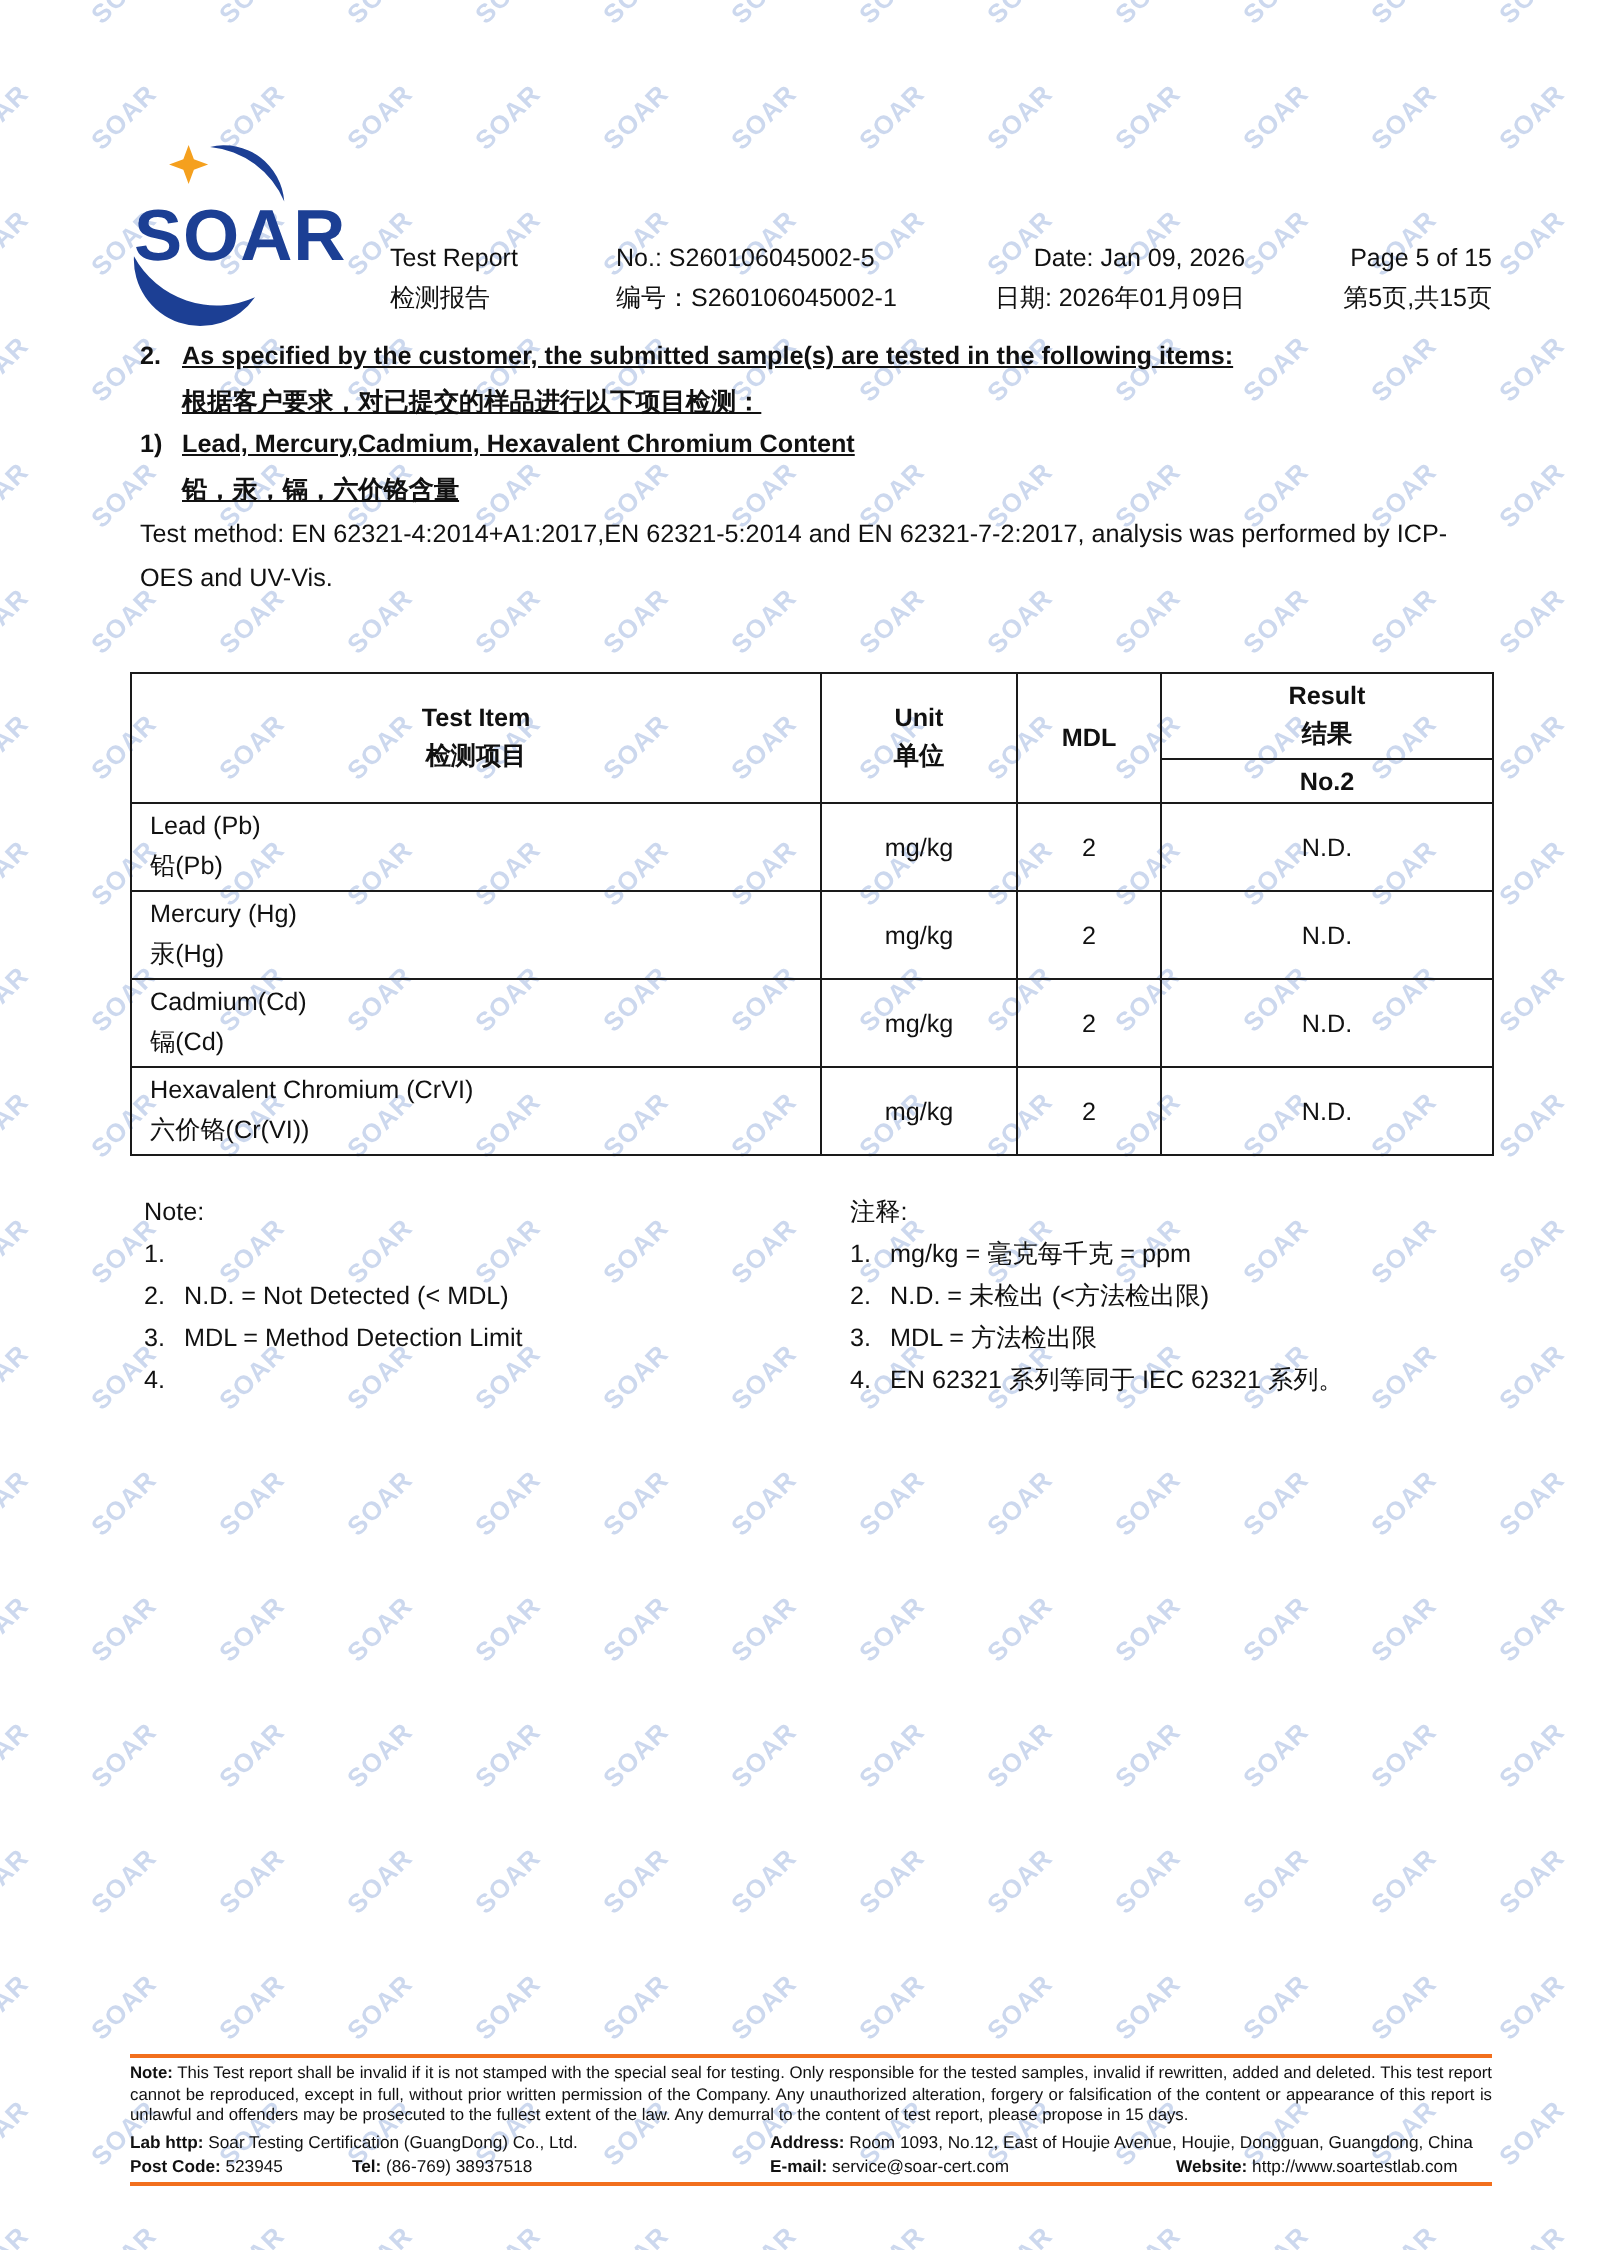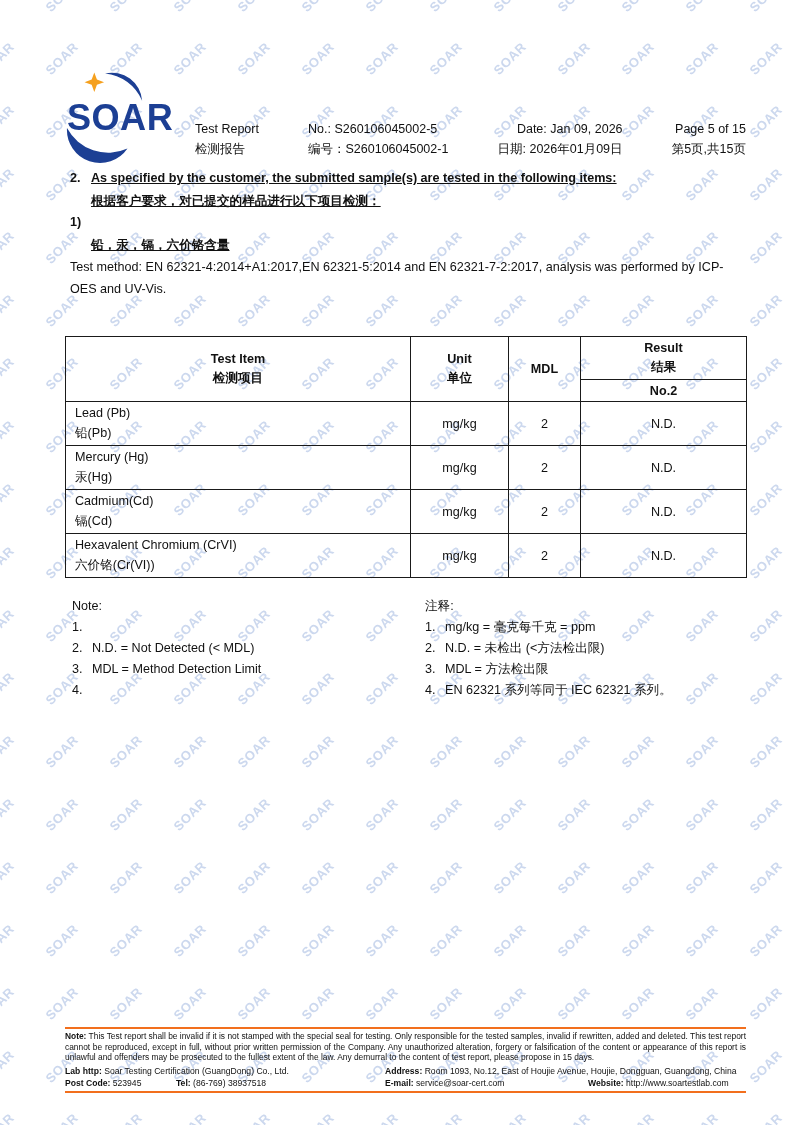--- a/index.html
+++ b/index.html
@@ -372,20 +372,21 @@
     </div>
 
     <div class="numline" style="left:70px; top:171px; width:677px;">
       <span class="num">2.</span>
       <span class="u">As specified by the customer, the submitted sample(s) are tested in the following items:</span>
     </div>
     <div class="zh-bold u" style="left:91px; top:193px;">根据客户要求，对已提交的样品进行以下项目检测：</div>
 
     <div class="numline" style="left:70px; top:215px; width:677px;">
       <span class="num">1)</span>
+      <span class="u">Lead, Mercury,Cadmium, Hexavalent Chromium Content</span>
     </div>
     <div class="zh-bold u" style="left:91px; top:237px;">铅，汞，镉，六价铬含量</div>
 
     <div class="para" style="top:257px;">Test method: EN 62321-4:2014+A1:2017,EN 62321-5:2014 and EN 62321-7-2:2017, analysis was performed by ICP-OES and UV-Vis.</div>
 
     <table class="result-table">
       <colgroup>
         <col style="width:345px">
           <col style="width:98px">
           <col style="width:72px">

